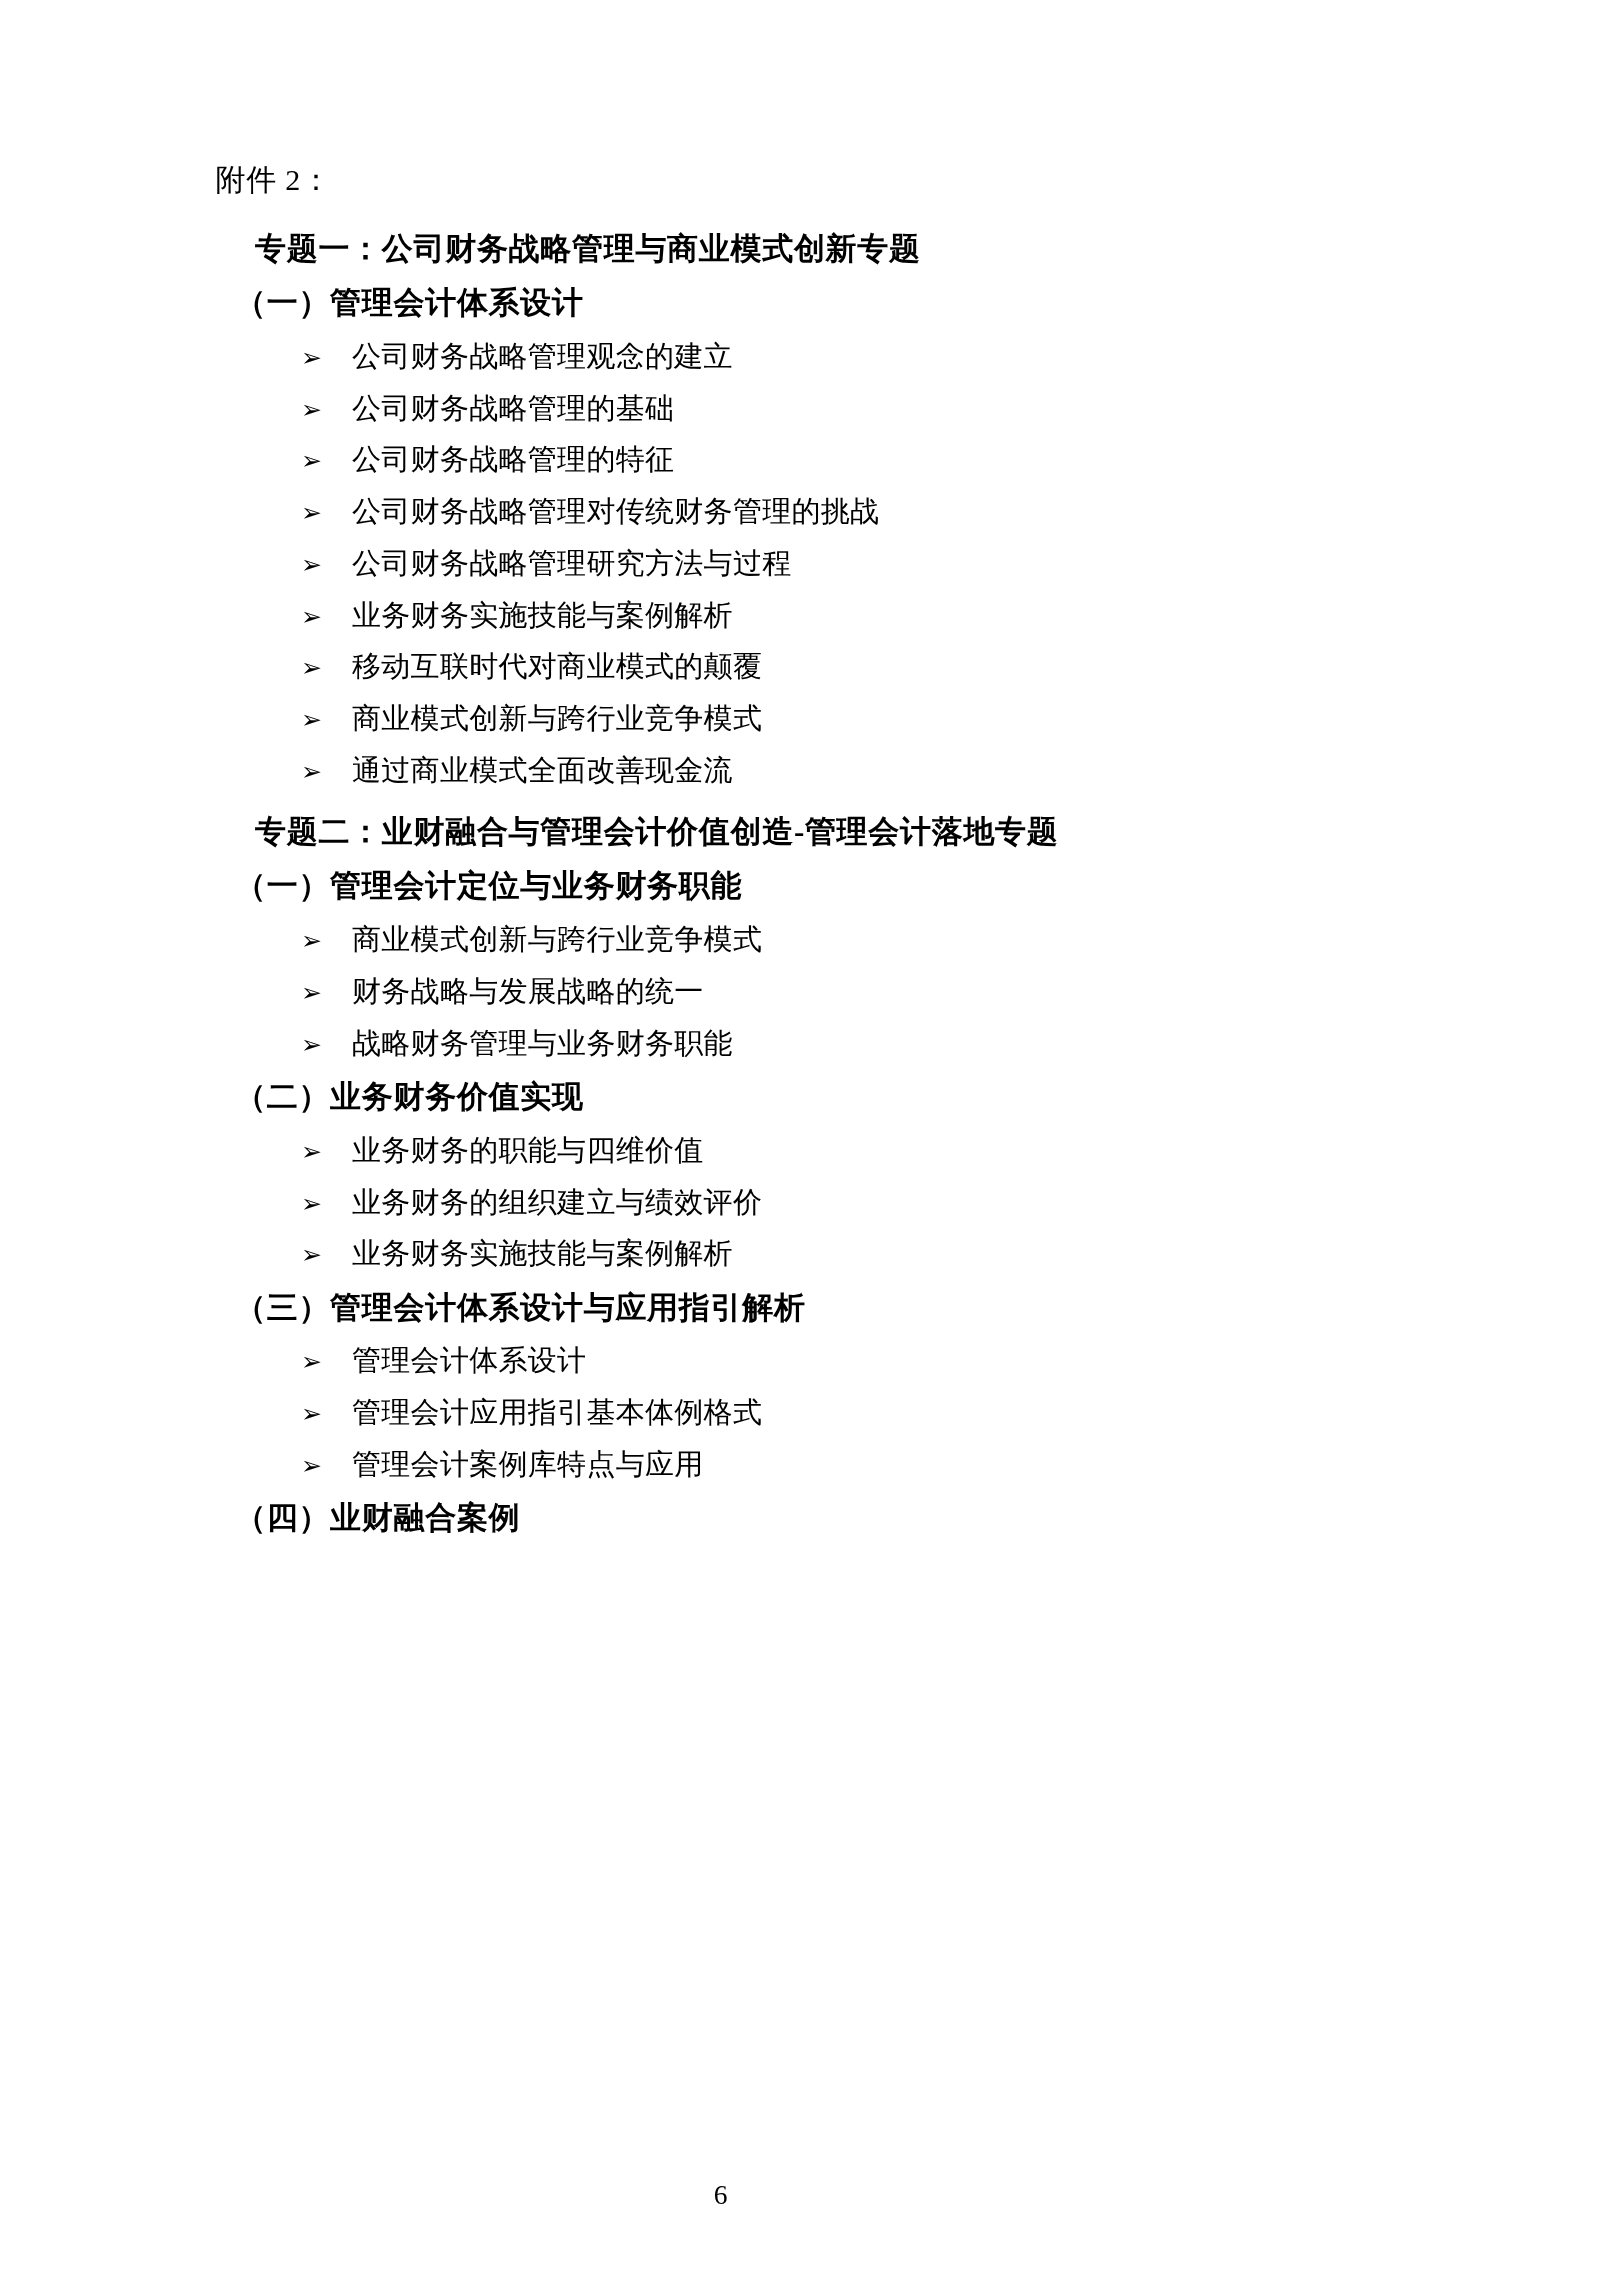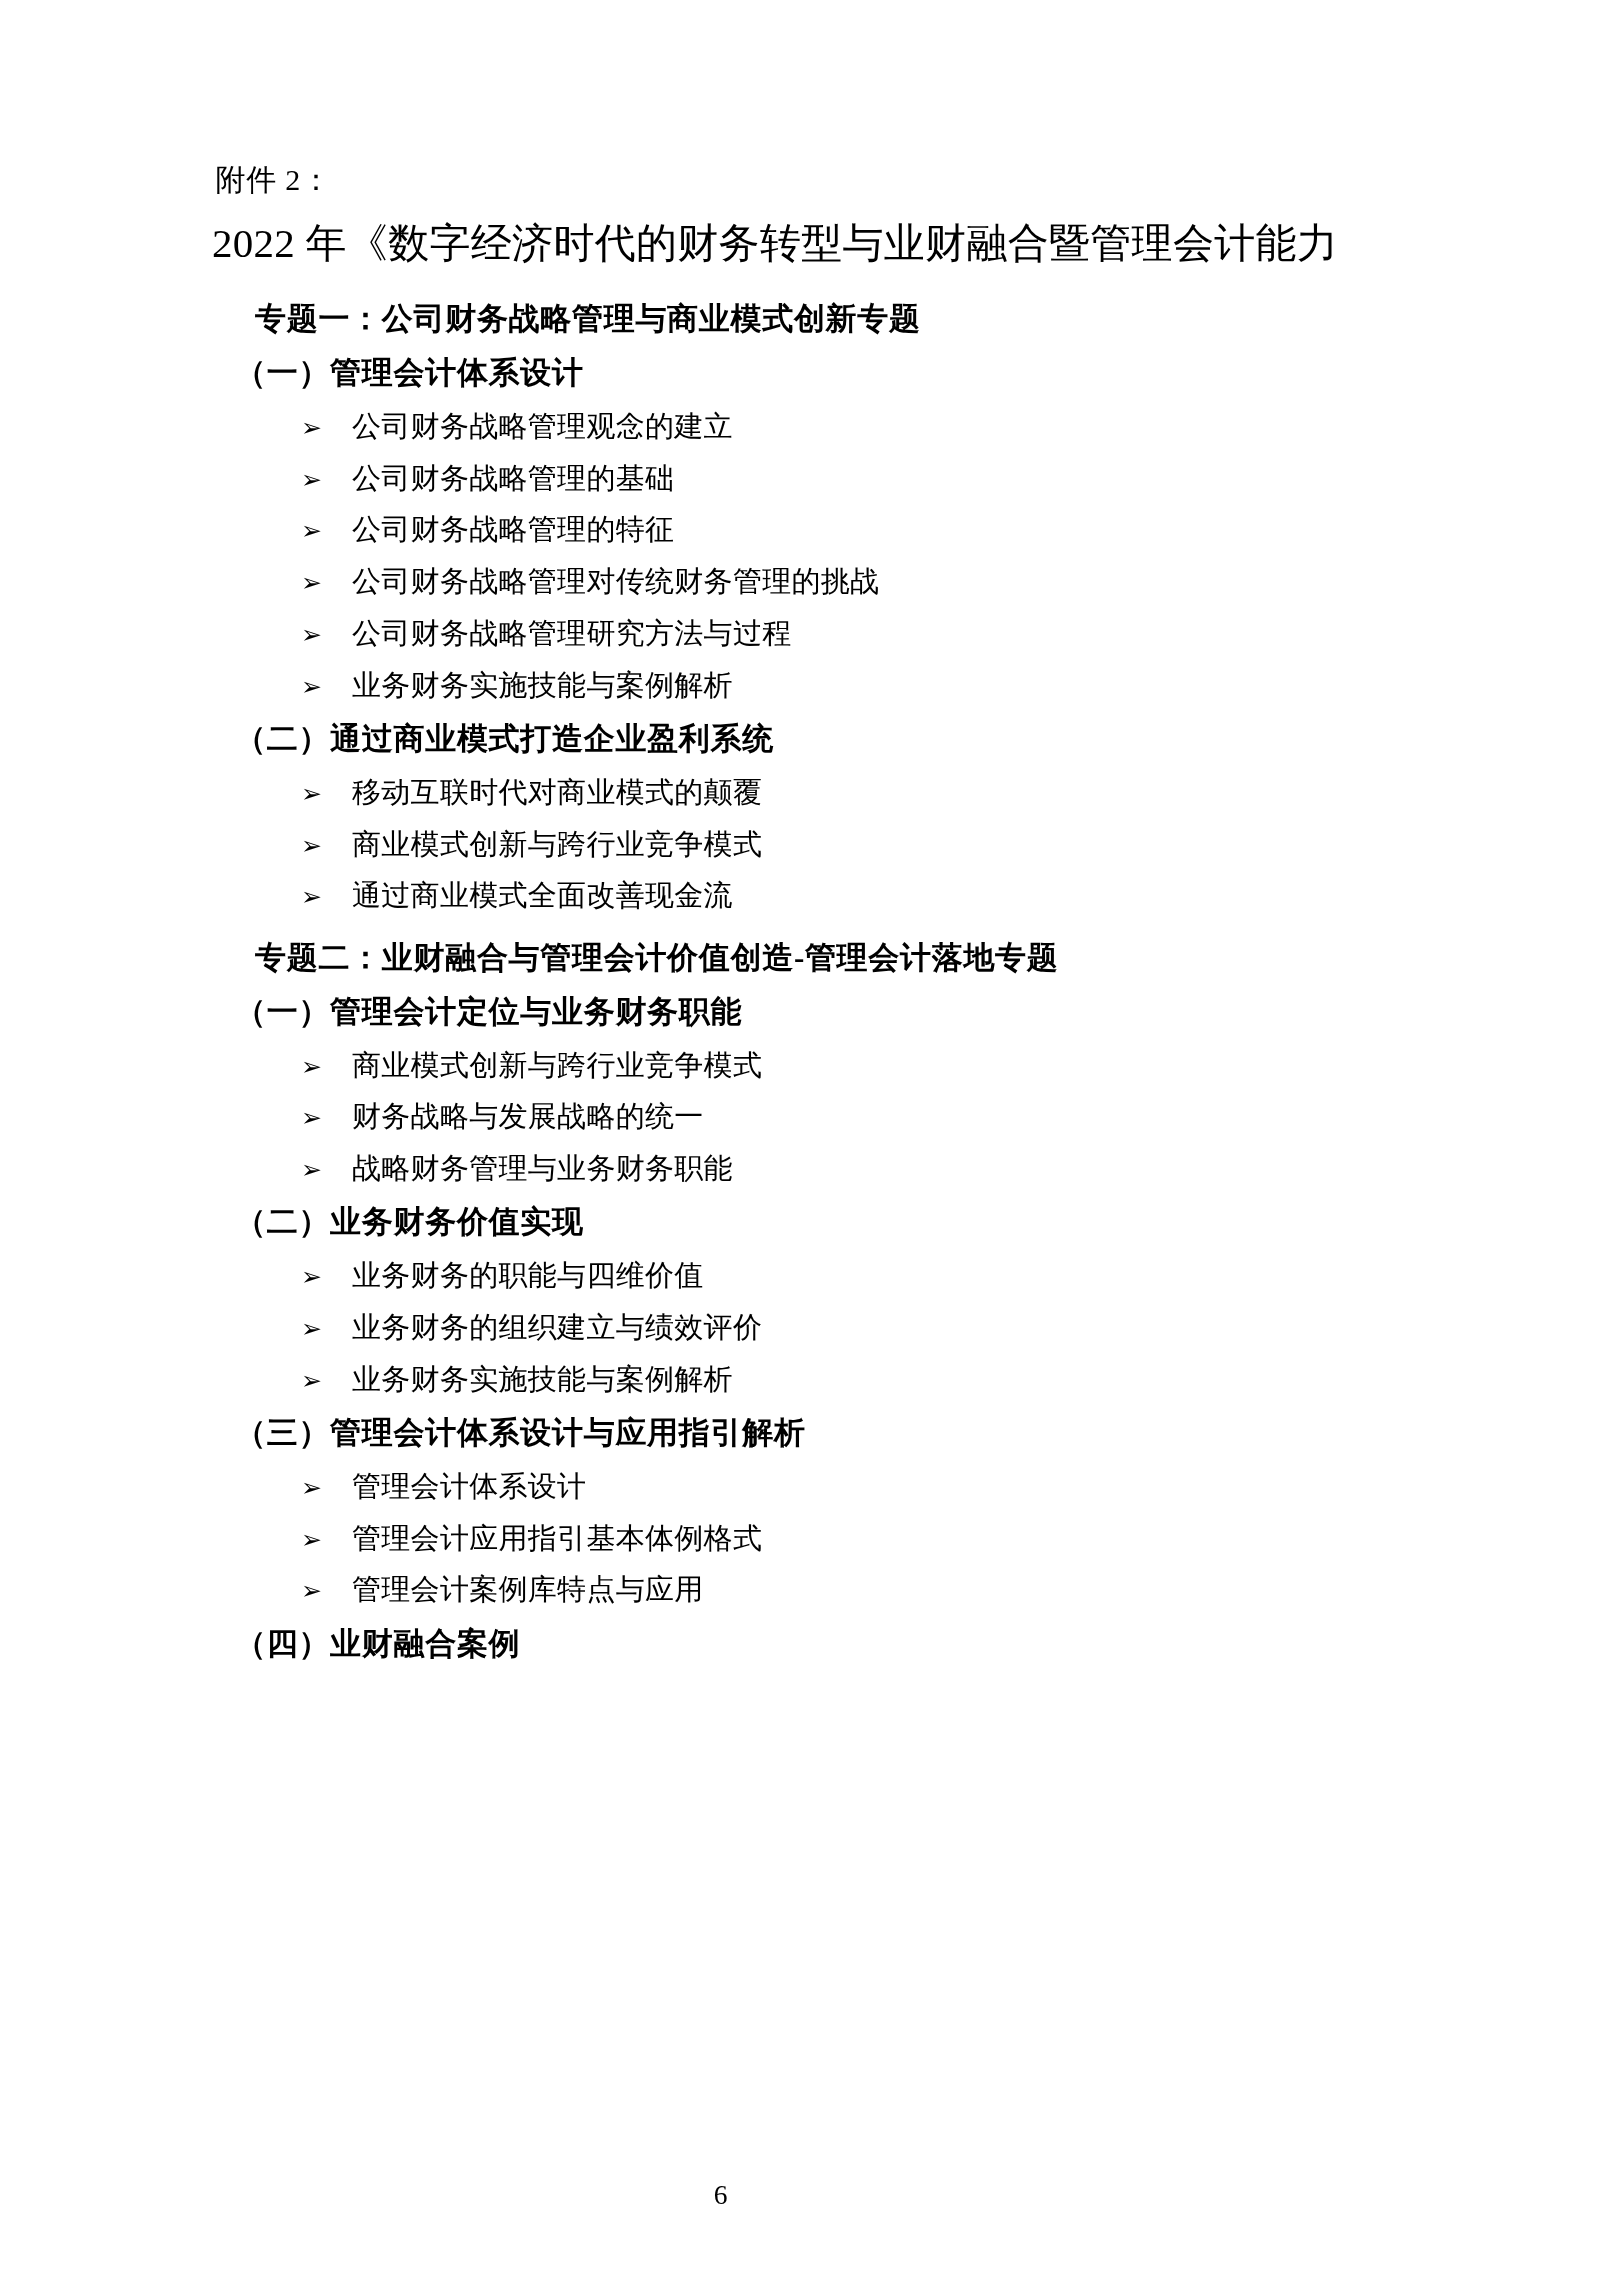--- a/index.html
+++ b/index.html
@@ -82,21 +82,20 @@
   }
 </style>
 </head>
 <body>
 
 <div class="page">
 
   <div class="attach-label">附件 2：</div>
 
   <h1 class="doc-title">
-    <span class="line">2022 年《数字经济时代的财务转型与业财融合暨管理会计能力</span>
   </h1>
 
   <div class="topic-head">专题一：公司财务战略管理与商业模式创新专题</div>
 
   <div class="sub-head">（一）管理会计体系设计</div>
   <div class="bullet-row">
     <span class="bullet-mark">➢</span>
     <span class="bullet-text">公司财务战略管理观念的建立</span>
   </div>
   <div class="bullet-row">
@@ -113,21 +112,20 @@
   </div>
   <div class="bullet-row">
     <span class="bullet-mark">➢</span>
     <span class="bullet-text">公司财务战略管理研究方法与过程</span>
   </div>
   <div class="bullet-row">
     <span class="bullet-mark">➢</span>
     <span class="bullet-text">业务财务实施技能与案例解析</span>
   </div>
 
-  <div class="sub-head">（二）通过商业模式打造企业盈利系统</div>
   <div class="bullet-row">
     <span class="bullet-mark">➢</span>
     <span class="bullet-text">移动互联时代对商业模式的颠覆</span>
   </div>
   <div class="bullet-row">
     <span class="bullet-mark">➢</span>
     <span class="bullet-text">商业模式创新与跨行业竞争模式</span>
   </div>
   <div class="bullet-row">
     <span class="bullet-mark">➢</span>

